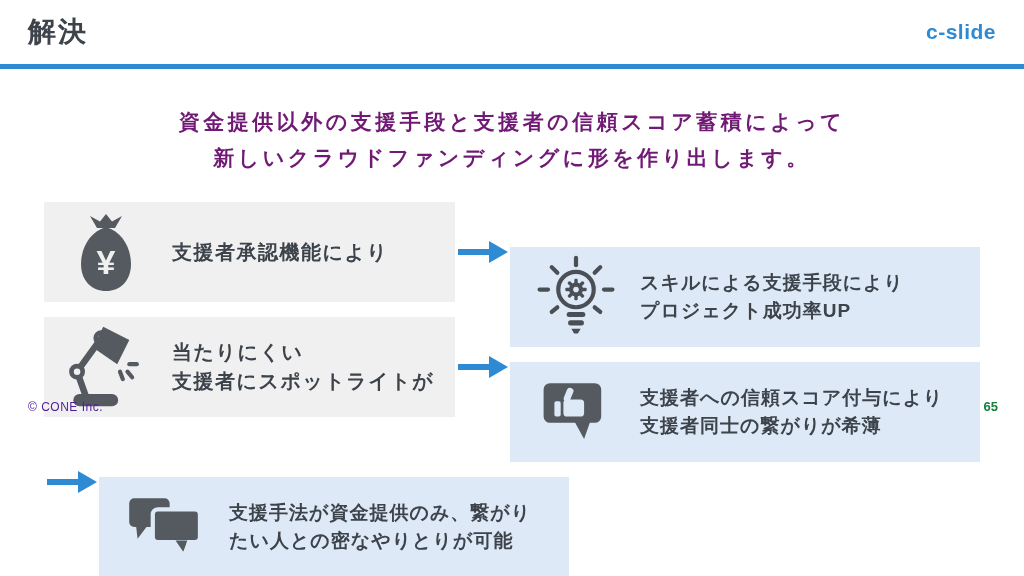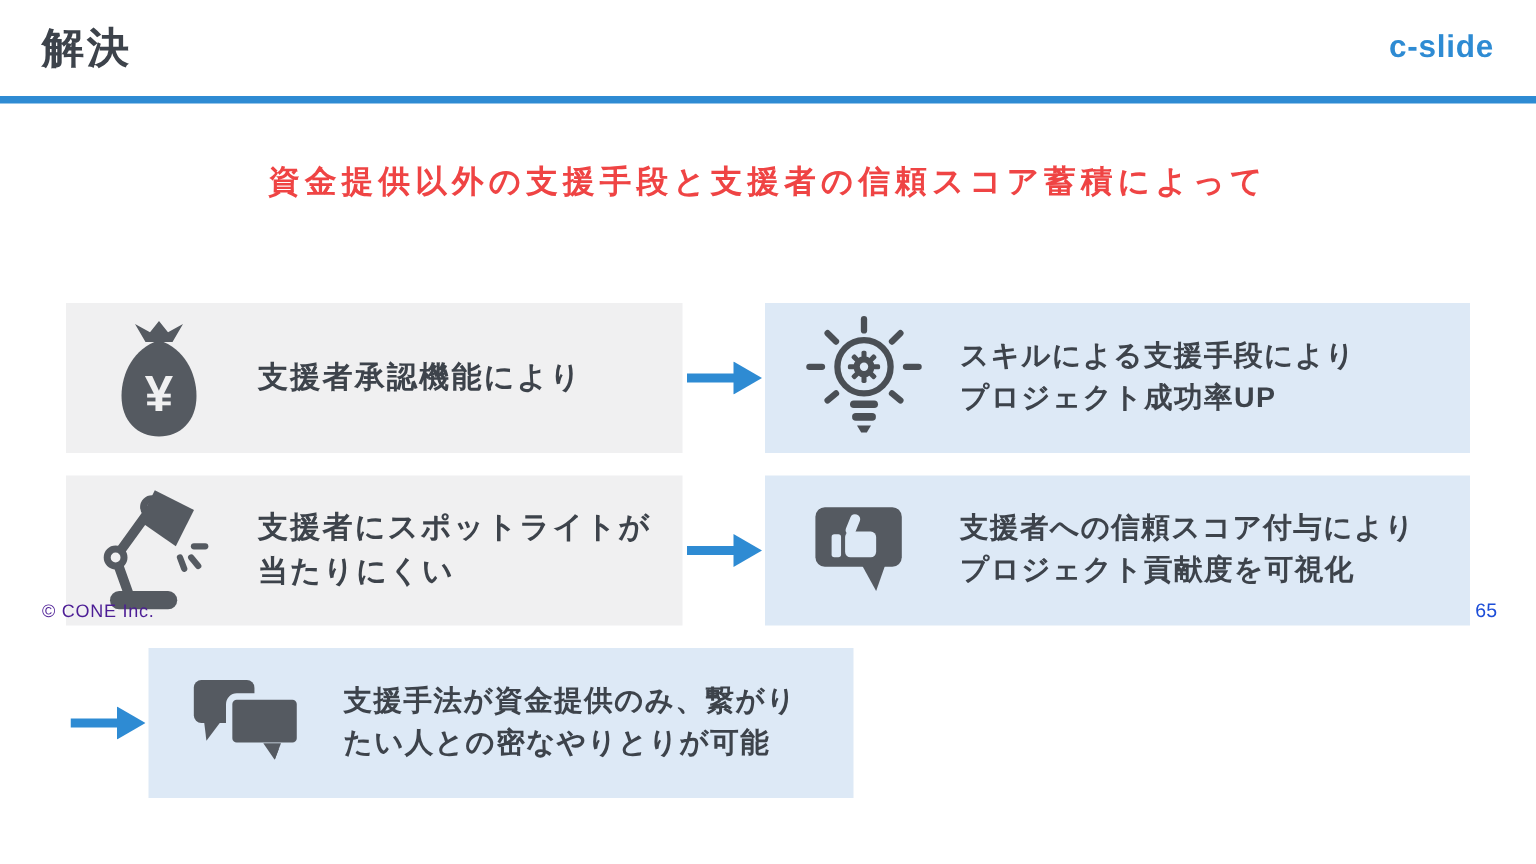--- a/index.html
+++ b/index.html
@@ -25,35 +25,35 @@
     font-size: 21px; font-weight: bold; color: #2e8bd3; letter-spacing: 0.5px; text-align: right;
   }
   .accent-bar {
     position: absolute; top: 64px; left: 0; width: 1024px; height: 5px;
     background: #2e8bd3;
   }
 
   
   .headline {
     position: absolute; top: 104px; left: 0; right: 0;
-    text-align: center; font-weight: bold; color: #ef4444;
+    text-align: center; font-weight: bold; color: #701a75;
     font-size: 21px; letter-spacing: 3.5px; line-height: 1.72;
   }
 
   
   .rows {
     position: absolute; top: 202px; left: 0; right: 0;
     display: flex; flex-direction: column; gap: 15px;
   }
   .row { display: flex; height: 100px; padding-left: 44px; }
   .box {
     height: 100px; display: flex; align-items: center;
   }
   .problem-box { width: 411px; background: #f0f0f1; }
-  .solution-box { width: 470px; background: #dde9f6; }
+  .solution-box { width: 470px; background: #dde9f6; margin-top: 45px; }
   .arrow-zone {
     width: 55px; display: flex; align-items: center; justify-content: center;
   }
   .icon-wrap {
     flex: 0 0 auto; display: flex; align-items: center; justify-content: center;
   }
   .problem-box .icon-wrap { width: 84px; margin: 0 24px 0 20px; }
   .solution-box .icon-wrap { width: 84px; margin: 0 22px 0 24px; }
   .box-text {
     font-size: 20px; font-weight: bold; color: #3d434b;
@@ -61,38 +61,39 @@
   }
   .solution-box .box-text { font-size: 19px; letter-spacing: 1px; }
 
   
   .copyright {
     position: absolute; left: 28px; bottom: 10px;
     font-size: 12px; color: #4c1d95; letter-spacing: 0.5px;
   }
   .page-number {
     position: absolute; right: 26px; bottom: 10px;
-    font-size: 13px; color: #1d4ed8;
+    font-size: 13px; color: #15803d; font-weight: bold;
   }
 
   svg { display: block; }
 </style>
 </head>
 <body>
 
 <div class="slide">
 
   <div class="header">
     <div class="slide-title">解決</div>
     <div class="brand-logo">c-slide</div>
   </div>
   <div class="accent-bar"></div>
 
   <div class="headline">
     <div>資金提供以外の支援手段と支援者の信頼スコア蓄積によって</div>
+    <div>新しいクラウドファンディングに形を作り出します。</div>
   </div>
 
   <div class="rows">
 
     <div class="row">
       <div class="box problem-box">
         <span class="icon-wrap">
           <svg width="60" height="80" viewBox="0 0 60 80" aria-hidden="true">
             <path d="M21,16 L39,16 L46,4 L36,9.5 L30,2 L24,9.5 L14,4 Z" fill="#555a61"></path>
             <path d="M30,15 C13,20 5,37 5,52 C5,69 16,79 30,79 C44,79 55,69 55,52 C55,37 47,20 30,15 Z" fill="#555a61"></path>
@@ -157,22 +158,22 @@
             <circle cx="40" cy="14" r="6" fill="#f0f0f1" stroke="#555a61" stroke-width="5"></circle>
             <circle cx="14" cy="50" r="6" fill="#f0f0f1" stroke="#555a61" stroke-width="5"></circle>
             <rect x="10" y="74" width="48" height="13" rx="6.5" fill="#555a61"></rect>
             <polygon points="42,2 70,16 57,42 31,24" fill="#555a61"></polygon>
             <line x1="70" y1="42" x2="78" y2="42" stroke="#555a61" stroke-width="4.5" stroke-linecap="round"></line>
             <line x1="60" y1="50" x2="63" y2="58" stroke="#555a61" stroke-width="4.5" stroke-linecap="round"></line>
             <line x1="68" y1="50" x2="73" y2="56" stroke="#555a61" stroke-width="4.5" stroke-linecap="round"></line>
           </svg>
         </span>
         <div class="box-text">
+          <div>当たりにくい</div>
           <div>支援者にスポットライトが</div>
-          <div>当たりにくい</div>
         </div>
       </div>
       <div class="arrow-zone">
         <span>
           <svg width="50" height="22" viewBox="0 0 50 22">
             <rect x="0" y="8" width="33" height="6" fill="#2e8bd3"></rect>
             <polygon points="31,0 50,11 31,22" fill="#2e8bd3"></polygon>
           </svg>
         </span>
       </div>
@@ -181,21 +182,21 @@
           <svg width="72" height="66" viewBox="0 0 80 72" aria-hidden="true">
             <rect x="4" y="4" width="64" height="44" rx="7" fill="#555a61"></rect>
             <polygon points="38,46 56,46 49,66" fill="#555a61"></polygon>
             <rect x="16" y="24" width="7" height="17" rx="2" fill="#dde9f6"></rect>
             <rect x="26" y="22" width="23" height="19" rx="4" fill="#dde9f6"></rect>
             <rect x="28" y="9" width="7.5" height="16" rx="3.5" fill="#dde9f6" transform="rotate(22 32 17)"></rect>
           </svg>
         </span>
         <div class="box-text">
           <div>支援者への信頼スコア付与により</div>
-          <div>プロジェクト貢献度を可視化</div>
+          <div>支援者同士の繋がりが希薄</div>
         </div>
       </div>
     </div>
 
     <div class="row">
       <div class="arrow-zone">
         <span>
           <svg width="50" height="22" viewBox="0 0 50 22">
             <rect x="0" y="8" width="33" height="6" fill="#2e8bd3"></rect>
             <polygon points="31,0 50,11 31,22" fill="#2e8bd3"></polygon>

